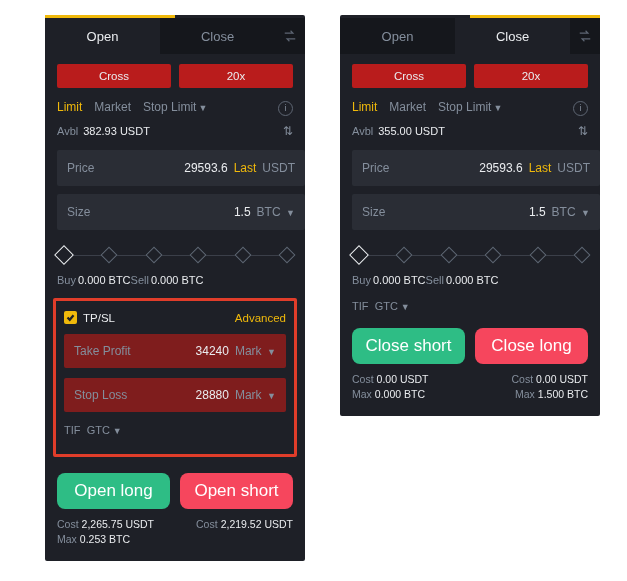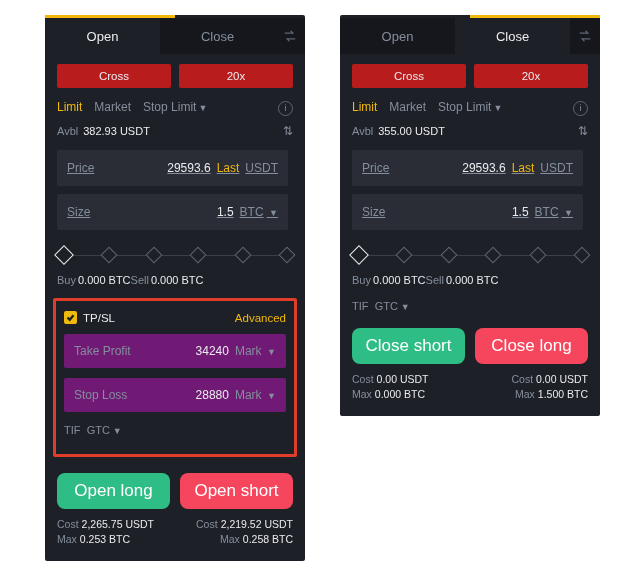--- a/index.html
+++ b/index.html
@@ -28,21 +28,21 @@
   .otypes .item.active{color:#F0B90B;}
   .otypes .caret{margin-left:2px;font-size:9px;}
   .otypes .info{position:absolute;right:12px;top:6px;color:#848e9c;cursor:pointer;}
   .info-circ{display:inline-block;width:13px;height:13px;border:1px solid #5e6673;border-radius:50%;line-height:12px;text-align:center;font-size:9px;}
   
   .avbl{display:flex;align-items:center;padding:8px 12px 4px 12px;font-size:11px;}
   .avbl .lab{color:#848e9c;}
   .avbl .val{color:#eaecef;margin-left:5px;}
   .avbl .swap{margin-left:auto;color:#848e9c;cursor:pointer;font-size:12px;}
   
-  .drow{margin:8px 17px 0 12px;height:36px;background:#2a2d35;border-radius:2px;display:flex;align-items:center;padding:0 10px;font-size:12px;text-decoration:underline;}
+  .drow{margin:8px 0 0 12px;height:36px;background:#2a2d35;border-radius:2px;display:flex;align-items:center;padding:0 10px;font-size:12px;}
   .drow .lab{color:#848e9c;}
   .drow .val{margin-left:auto;color:#eaecef;}
   .drow .gold{color:#F0B90B;margin-left:6px;}
   .drow .unit{color:#848e9c;margin-left:6px;}
   .drow .caret{color:#848e9c;margin-left:3px;font-size:9px;}
   
   .slider{display:flex;align-items:center;padding:18px 12px 6px 12px;gap:0;}
   .tick{width:10px;height:10px;border:1.5px solid #5e6673;background:#1E2027;transform:rotate(45deg);}
   .tick.main{border-color:#eaecef;width:12px;height:12px;}
   .line{flex:1;height:1px;background:#3b3f49;}
@@ -50,21 +50,21 @@
   .readout{display:flex;justify-content:flex-start;padding:6px 12px 0 12px;font-size:11px;}
   .readout .k{color:#848e9c;}
   .readout .v{color:#eaecef;margin-left:2px;}
   
   .tpslbox{border:3px solid #e03d2a;margin:12px 8px 0 8px;padding:10px 8px 18px 8px;border-radius:2px;}
   .tpslhead{display:flex;align-items:center;}
   .chk{width:13px;height:13px;background:#F0B90B;border-radius:2px;display:flex;align-items:center;justify-content:center;margin-right:6px;}
   .chk svg{width:9px;height:9px;stroke:#1E2027;stroke-width:3;fill:none;}
   .tpslhead .lbl{color:#eaecef;font-size:11.5px;}
   .tpslhead .adv{margin-left:auto;color:#F0B90B;font-size:11.5px;cursor:pointer;}
-  .drow2{margin:10px 0 0 0;height:34px;background:#701a75;border-radius:2px;display:flex;align-items:center;padding:0 10px;font-size:12px;}
+  .drow2{margin:10px 0 0 0;height:34px;background:#7f1d1d;border-radius:2px;display:flex;align-items:center;padding:0 10px;font-size:12px;}
   .drow2 .lab{color:#848e9c;}
   .drow2 .val{margin-left:auto;color:#eaecef;}
   .drow2 .unit{color:#848e9c;margin-left:6px;}
   .drow2 .caret{color:#848e9c;margin-left:3px;font-size:9px;}
   .tif{padding:12px 0 0 0;font-size:11px;color:#848e9c;}
   .tif .caret{font-size:9px;margin-left:3px;}
   .tifplain{padding:14px 12px 0 12px;font-size:11px;color:#848e9c;}
   .tifplain .caret{font-size:9px;margin-left:3px;}
   
   .actrow{display:flex;gap:10px;margin:16px 12px 0 12px;}
@@ -172,21 +172,20 @@
     <div class="actbtn green">Open long</div>
     <div class="actbtn red">Open short</div>
   </div>
   <div class="foot">
     <div class="col">
       <div class="rw"><span class="lab">Cost</span><span class="val">2,265.75 USDT</span></div>
       <div class="rw"><span class="lab">Max</span><span class="val">0.253 BTC</span></div>
     </div>
     <div class="col right">
       <div class="rw"><span class="lab">Cost</span><span class="val">2,219.52 USDT</span></div>
-      <div class="rw"><span class="lab">Max</span><span class="val">0.258 BTC</span></div>
     </div>
   </div>
 </div>
 
 <div class="panel" id="panelB">
   <div class="ystrip">
         <div class="half off"></div>
         <div class="half on"></div>
       </div>
   <div class="tabrow">

